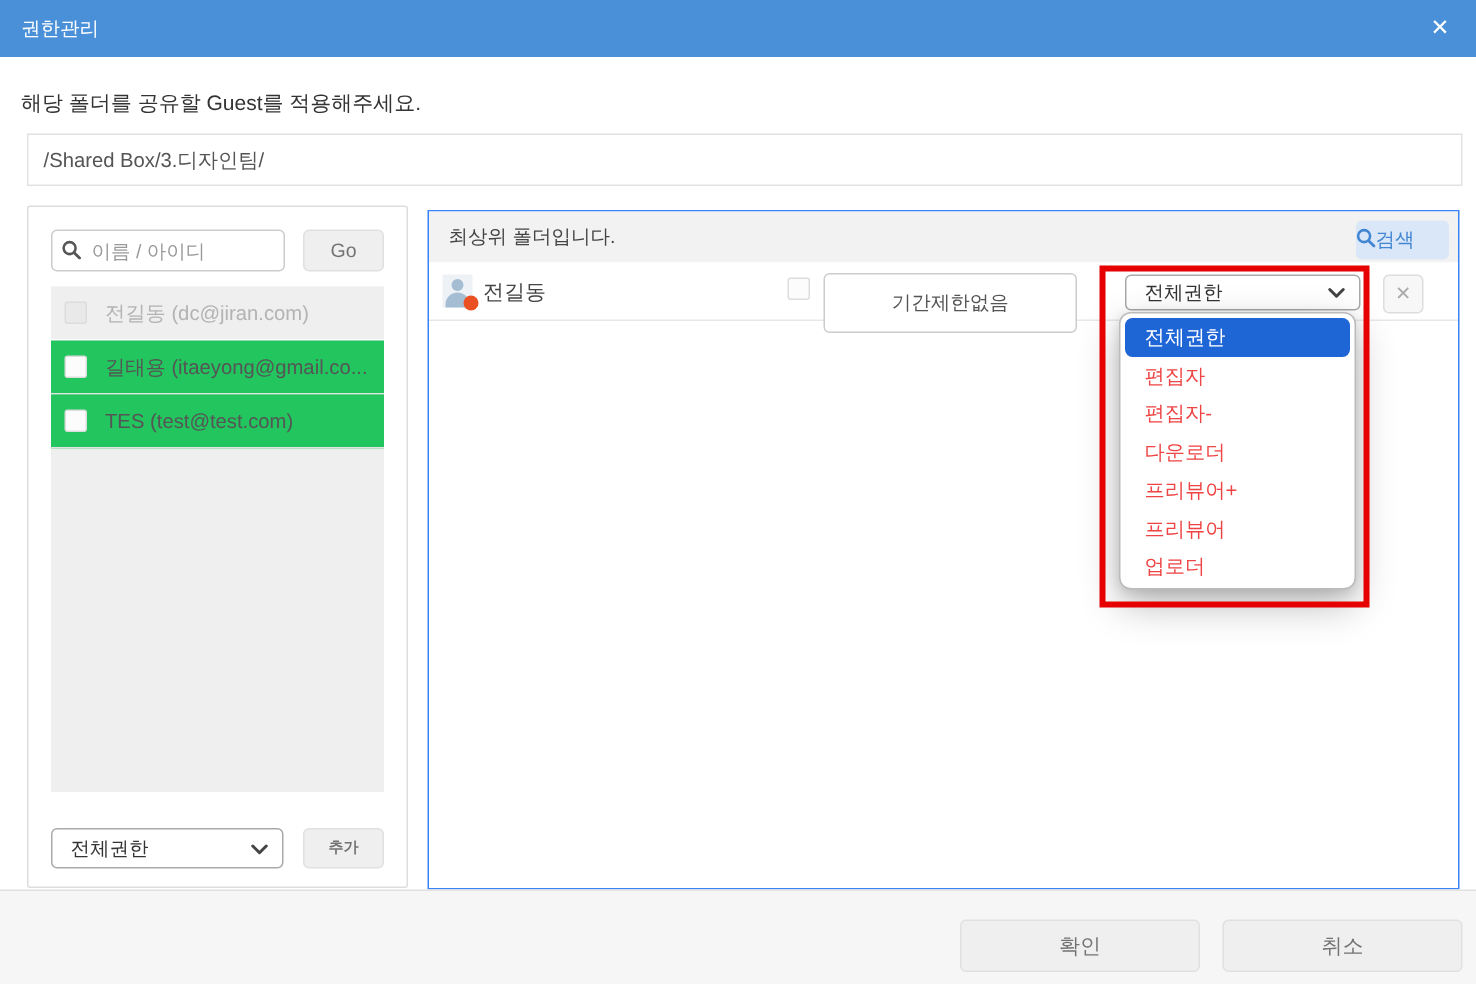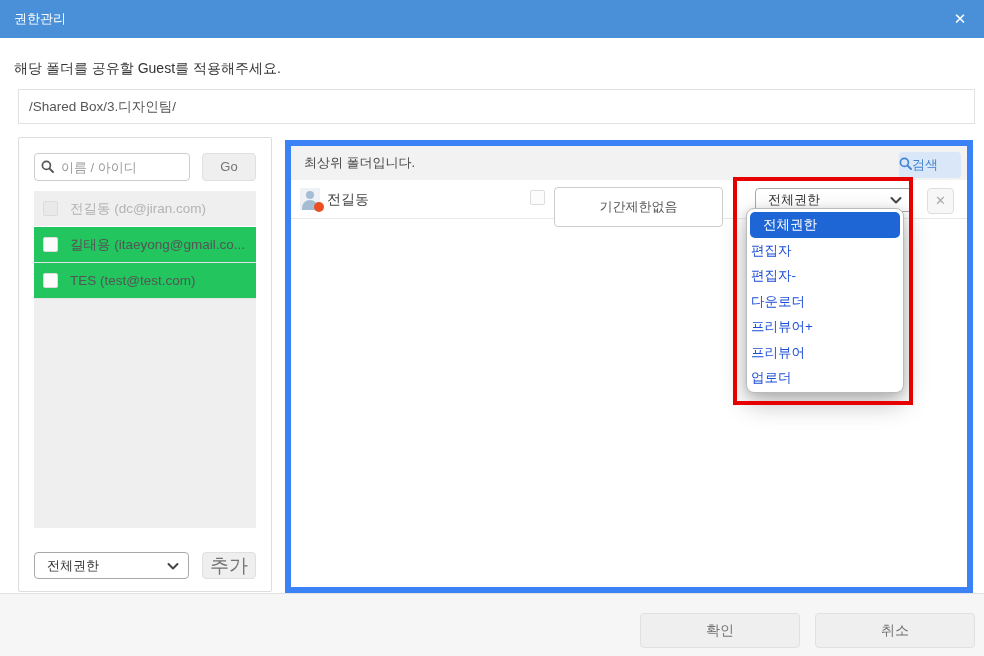--- a/index.html
+++ b/index.html
@@ -43,25 +43,25 @@
   .checkbox { width:15px; height:15px; border:1px solid #ddd; background:#fcfcfc; border-radius:2px; flex:0 0 auto; }
   .user-item.disabled .checkbox { background:#e9e9e9; border-color:#dcdcdc; }
   .u-label { margin-left:12px; font-size:13.5px; color:#555; white-space:nowrap; }
 
   .select { position:relative; background:#fff; border:1px solid #a9a9a9; border-radius:4px;
     color:#333; font-size:13px; cursor:pointer; }
   .select .sel-text { position:absolute; left:12px; top:50%; transform:translateY(-50%); }
   .select .chev { position:absolute; right:9px; top:50%; transform:translateY(-50%); }
 
   .left-bottom-select { position:absolute; left:15px; top:414px; width:155px; height:27px; }
-  .add-btn { position:absolute; left:183px; top:414px; width:54px; height:27px; line-height:25px; font-size:19px; }
+  .add-btn { position:absolute; left:183px; top:414px; width:54px; height:27px; line-height:25px; font-size:10px;font-weight:bold; }
 
   
   .right-panel { position:absolute; left:285px; top:140px; width:688px; height:453px;
-    border:6px solid #3b82f6; background:#fff; }
+    border:1px solid #3b82f6; background:#fff; }
   .right-header { position:absolute; left:0; top:0; width:100%; height:34px; background:#f2f2f2; }
   .right-header .msg { position:absolute; left:13px; top:0; line-height:34px; color:#444; font-size:13px; }
   .search-btn { position:absolute; right:6px; top:6px; width:62px; height:26px; background:#d9e7f8;
     border:none; border-radius:4px; color:#4285d2; font-size:13px; cursor:pointer;
     display:flex; align-items:center; justify-content:flex-start; gap:0;
     font-family:Liberation Serif, serif; }
 
   .guest-row { position:absolute; left:0; top:34px; width:100%; height:39px; background:#fff;
     border-bottom:1px solid #e8e8e8; }
   .avatar { position:absolute; left:9px; top:8px; width:20px; height:22px; background:#eef2f6; }
@@ -76,21 +76,21 @@
     font-family:"Liberation Sans","DejaVu Sans",sans-serif; }
   .perm-select { position:absolute; left:464px; top:8px; width:157px; height:24px; }
   .remove-btn { position:absolute; left:636px; top:8px; width:27px; height:26px; background:#f7f7f7;
     border:1px solid #ddd; border-radius:4px; color:#aaa; font-size:13px; line-height:24px;
     text-align:center; cursor:pointer; }
 
   
   .dropdown-menu { position:absolute; left:746px; top:208px; width:158px; height:185px;
     background:#fff; border:1px solid #bbb; border-radius:8px; padding:3px 0; z-index:10;
     box-shadow:0 10px 26px rgba(0,0,0,.28), 0 2px 8px rgba(0,0,0,.12); }
-  .menu-item { height:25.5px; line-height:25.5px; padding-left:4px; font-size:13.5px; color:#1d4ed8; cursor:pointer; }
+  .menu-item { height:25.5px; line-height:25.5px; padding-left:16px; font-size:13.5px; color:#ef4444; cursor:pointer; }
   .menu-item.selected { background:#1e65d6; color:#fff; margin:0 3px; padding-left:13px; border-radius:5px; }
 
   
   .red-annotation { position:absolute; left:733px; top:177px; width:180px; height:228px;
     border:4px solid #e60000; z-index:11; pointer-events:none; }
 
   
   .footer { position:absolute; left:0; top:593px; width:984px; height:63px;
     background:#f6f6f6; border-top:1px solid #e2e2e2; }
   .confirm-btn { position:absolute; left:640px; top:19px; width:160px; height:35px; font-size:14px; line-height:33px; }

